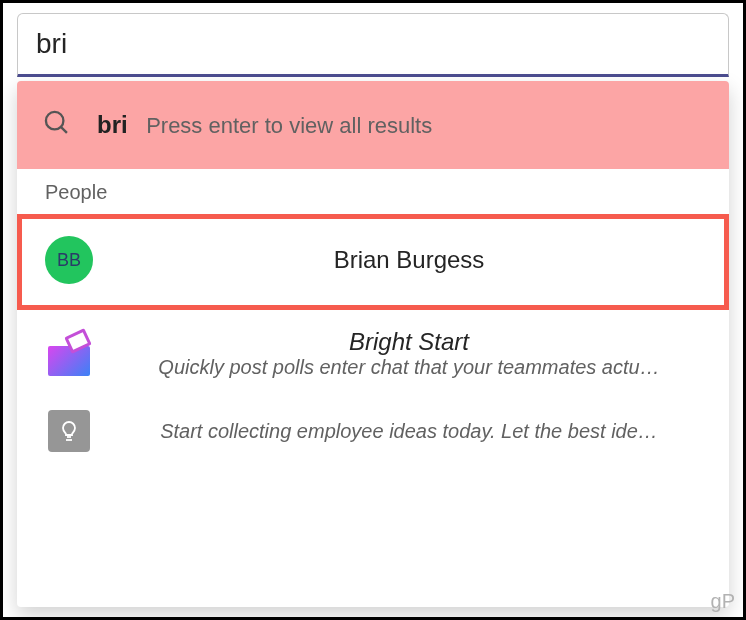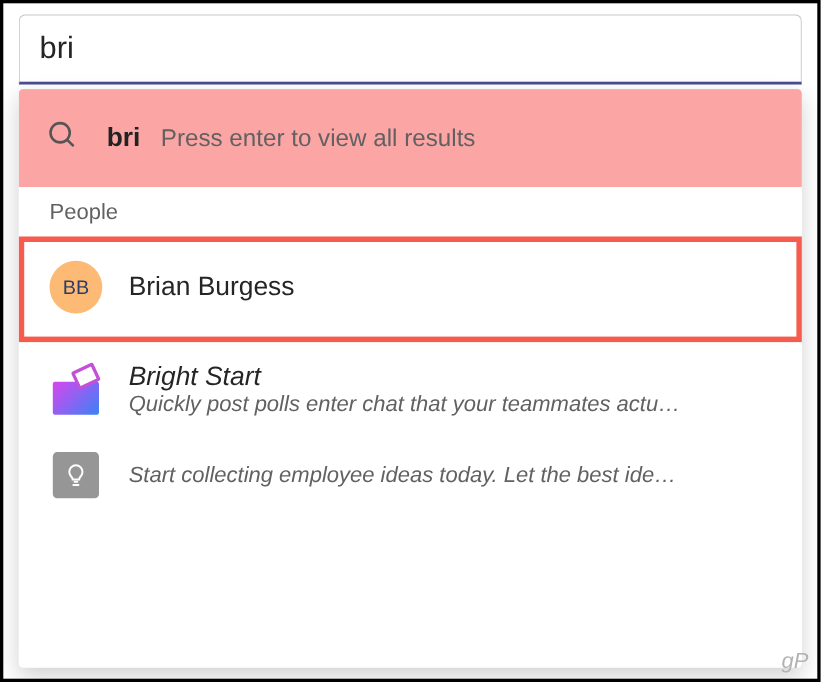--- a/index.html
+++ b/index.html
@@ -87,21 +87,21 @@
     .avatar {
       width: 48px;
       height: 48px;
       border-radius: 50%;
       display: flex;
       align-items: center;
       justify-content: center;
       flex-shrink: 0;
     }
     .avatar-initials {
-      background: #fdba74;
+      background: #22c55e;
       color: #2a3c68;
       font-weight: 500;
       font-size: 18px;
     }
     .app-icon {
       width: 48px;
       height: 48px;
       flex-shrink: 0;
       display: flex;
       align-items: center;
@@ -140,20 +140,21 @@
     }
     .bulb-icon svg {
       width: 24px;
       height: 24px;
     }
     .result-text {
       display: flex;
       flex-direction: column;
       min-width: 0;
       flex: 1;
+      align-items: center;
     }
     .result-title {
       font-size: 24px;
       color: #252525;
       font-weight: 400;
     }
     .result-title.italic {
       font-style: italic;
     }
     .result-sub {
@@ -163,21 +164,20 @@
       white-space: nowrap;
       overflow: hidden;
       text-overflow: ellipsis;
     }
     .watermark {
       position: absolute;
       bottom: 4px;
       right: 8px;
       font-size: 20px;
       color: #b2b2b2;
-      font-style: italic;
     }
   </style>
 </head>
 <body>
 
 <div class="search-bar">
   <input class="query" type="text" value="bri" style="">
 </div>
 
 <div class="dropdown">

